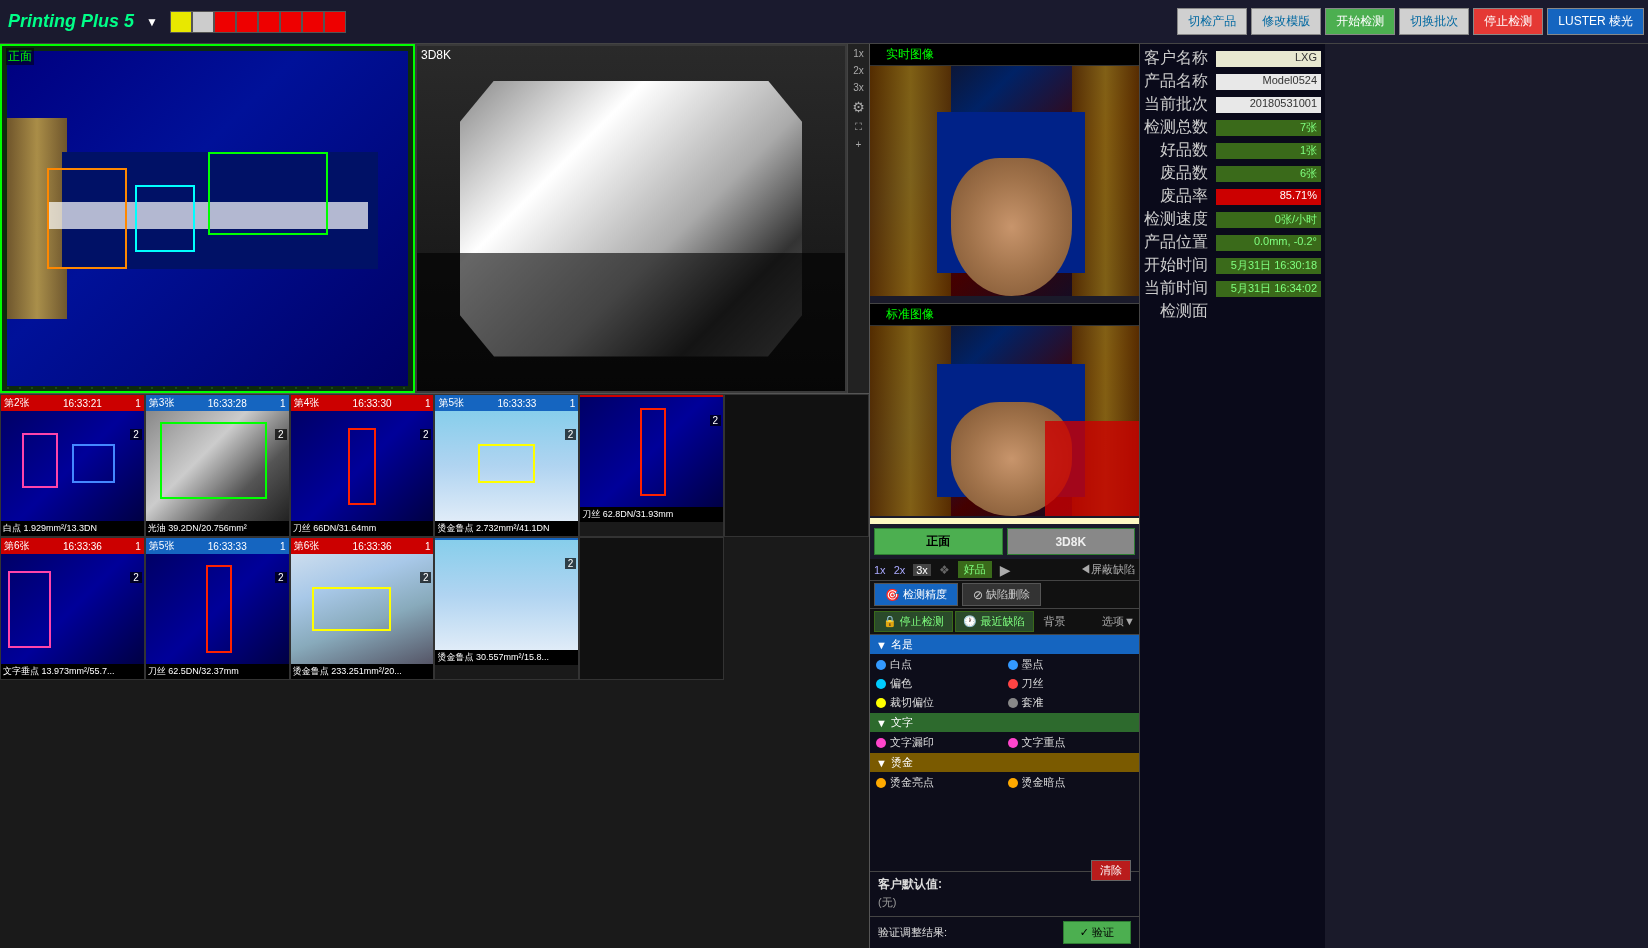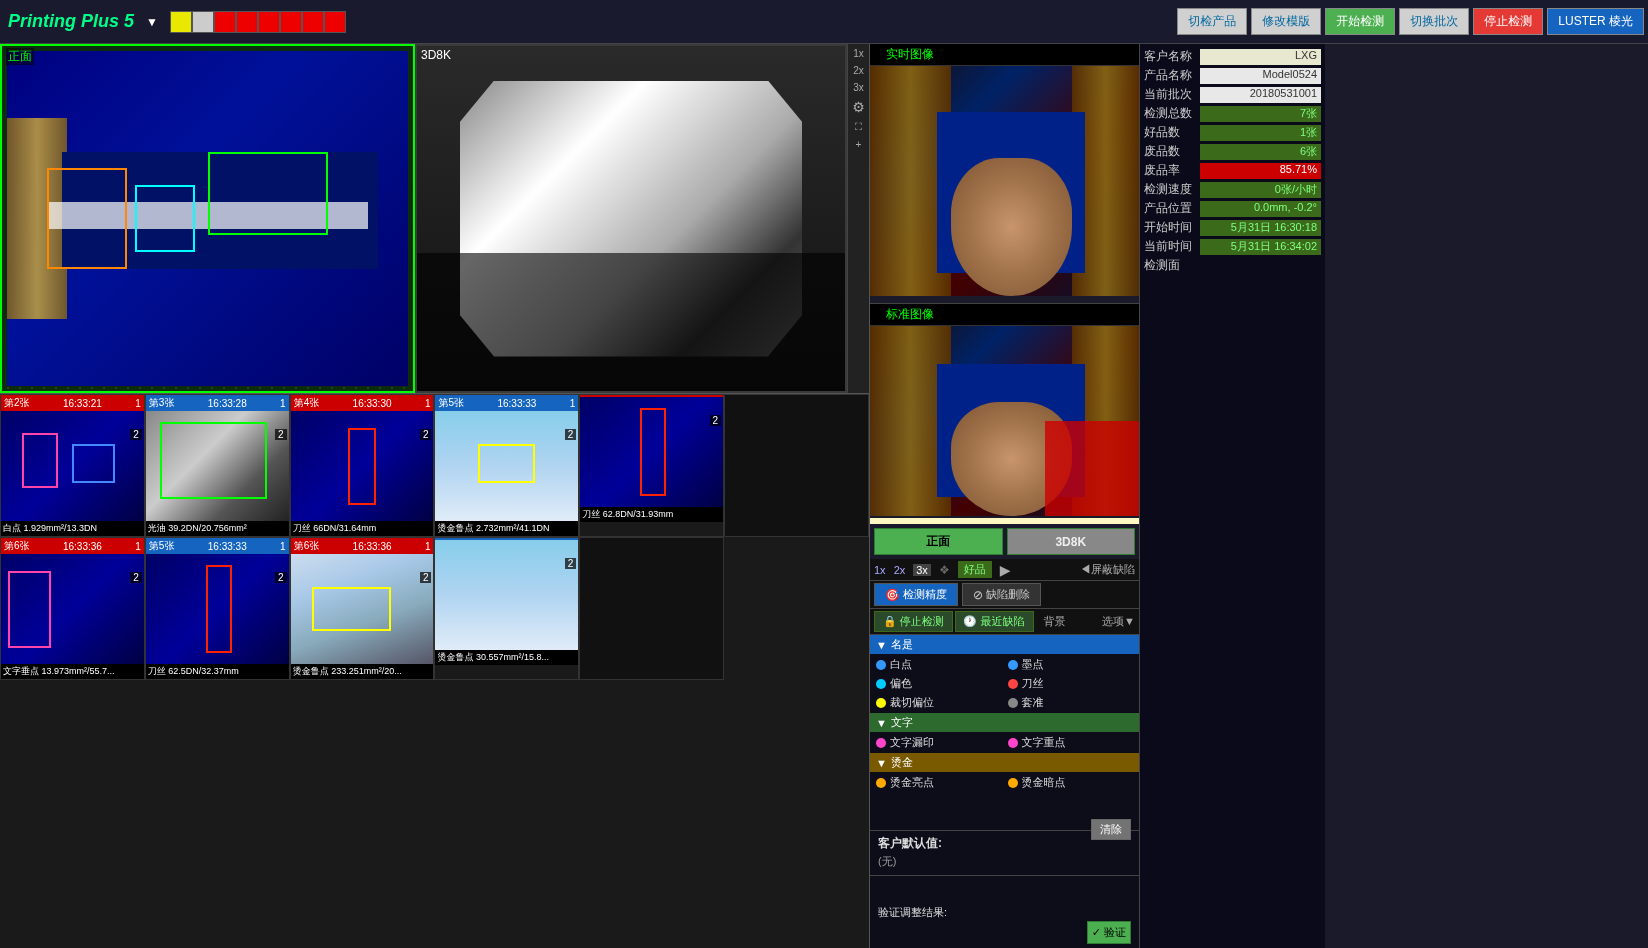--- a/index.html
+++ b/index.html
@@ -129,21 +129,21 @@
     }
     .section-label {
       color: #00ff00; font-size: 12px; background: #000; padding: 2px 16px;
       border-bottom: 1px solid #333;
     }
     #realtime-img {
       width: 100%; height: 230px;
       background: linear-gradient(135deg, #1a0a00 0%, #003 30%, #1a0500 70%, #000044 100%);
       position: relative; overflow: hidden;
     }
-    .stat-label { color: #ccc; font-size: 12px; white-space: nowrap; padding-right: 4px; }
+    .stat-label { color: #ccc; font-size: 16px; white-space: nowrap; text-align: right; padding-right: 4px; }
     .stat-value {
       background: #2d4a2d; color: #7fff7f; font-size: 11px; padding: 0 4px;
       text-align: right; min-height: 16px;
     }
     .stat-value.red { background: #c00; color: #fff; }
     .stat-value.green { background: #3a6a1a; }
     .stat-value.light-yellow { background: #e8e8d0; color: #333; }
     .stat-value.white-bg { background: #e8e8e8; color: #333; }
 
     
@@ -230,34 +230,34 @@
     .cat-dot { width: 10px; height: 10px; border-radius: 50%; flex-shrink: 0; }
     .cat-item-label { font-size: 11px; color: #ddd; }
 
     
     #customer-default {
       padding: 4px 8px; border-top: 1px solid #444;
     }
     .customer-label { color: #ddd; font-size: 12px; font-weight: bold; }
     .customer-none { color: #999; font-size: 11px; margin: 2px 0; }
     .clean-btn {
-      background: #737373; color: #fff; border: 1px solid #666; padding: 2px 8px;
+      background: #b91c1c; color: #fff; border: 1px solid #666; padding: 2px 8px;
       font-size: 11px; cursor: pointer; float: right; margin-top: -16px;
     }
 
     
     #verify-section {
       display: flex; align-items: center; padding: 4px 8px; gap: 8px;
       border-top: 1px solid #444;
     }
     .verify-label { color: #ddd; font-size: 11px; }
     .verify-btn {
       background: #4caf50; color: #000; border: 1px solid #2e7d32;
-      padding: 3px 4px; font-size: 11px; cursor: pointer; margin-left: auto;
-      display: flex; align-items: center; gap: 3px; margin-top: 41px;
+      padding: 3px 16px; font-size: 11px; cursor: pointer; margin-left: auto;
+      display: flex; align-items: center; gap: 3px;
     }
 
     
     .display-line {
       display: flex; align-items: center; gap: 4px; padding: 1px 4px;
     }
     .display-dot { width: 8px; height: 8px; border-radius: 50%; flex-shrink: 0; }
     .display-text { font-size: 11px; color: #aad; cursor: pointer; }
     .display-text.orange { color: #fa0; }
 

